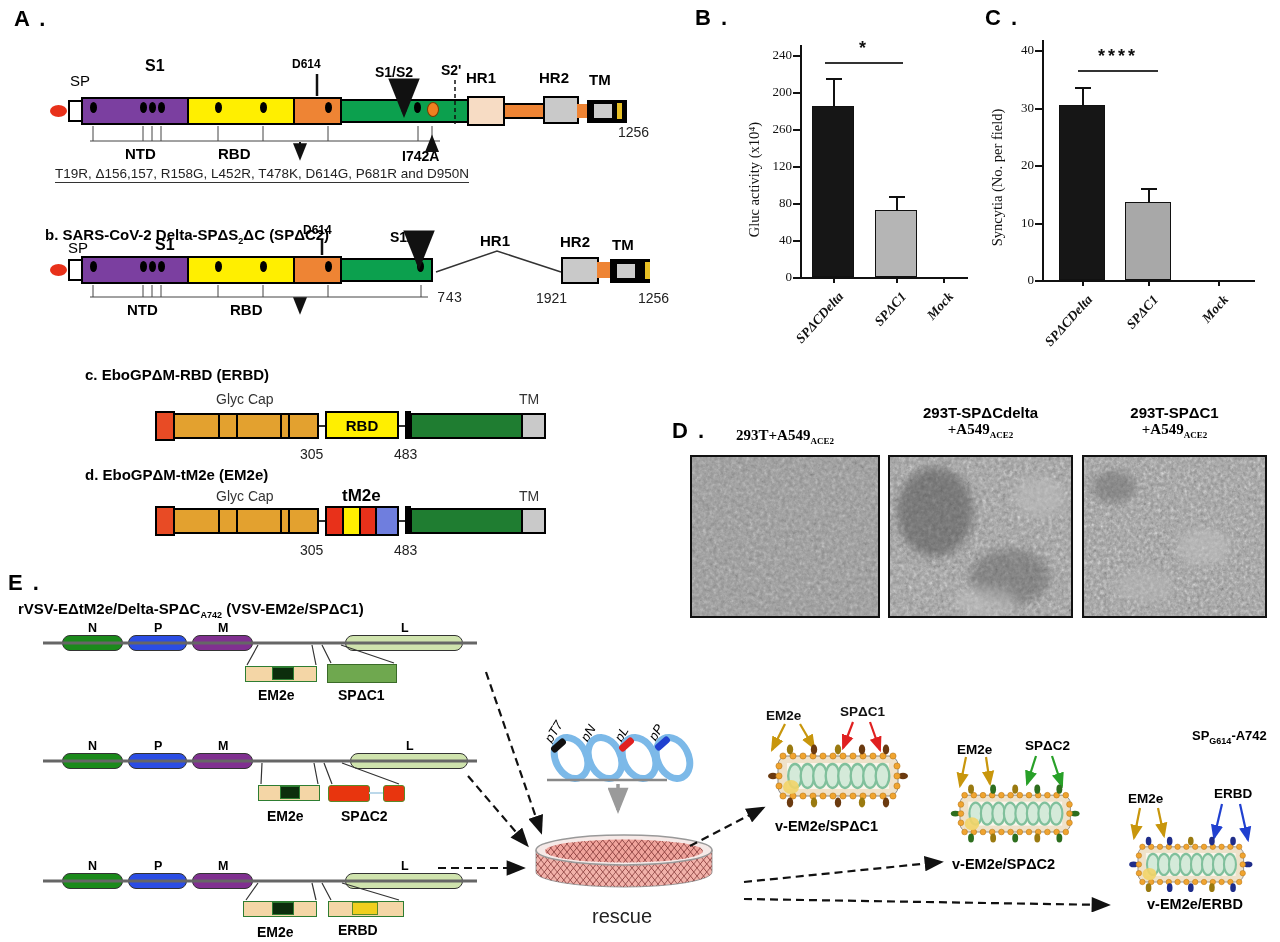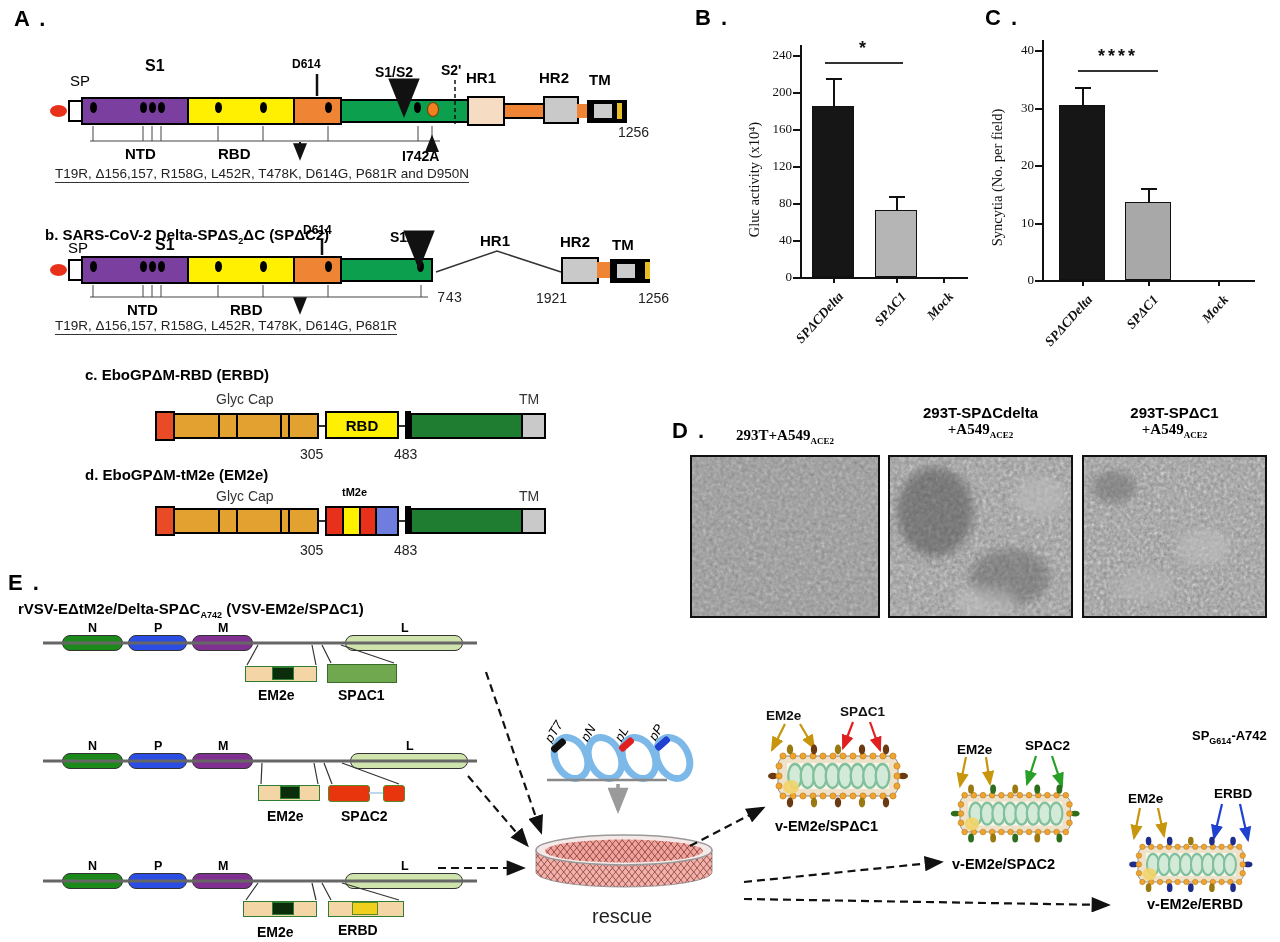--- a/index.html
+++ b/index.html
@@ -165,42 +165,41 @@
   <div class="dot" style="left:215px;top:261px;"></div>
   <div class="dot" style="left:260px;top:261px;"></div>
   <div class="dot" style="left:325px;top:261px;"></div>
   <div class="dot" style="left:417px;top:261px;"></div>
 
   <div class="num" style="left:437px;top:290px;font-family:Liberation Mono, monospace;">743</div>
   <div class="num" style="left:536px;top:290px;">1921</div>
   <div class="num" style="left:638px;top:290px;">1256</div>
   <div class="lbl" style="left:127px;top:301px;font-size:15px;">NTD</div>
   <div class="lbl" style="left:230px;top:301px;font-size:15px;">RBD</div>
-  <div class="mut" style="left:55px;top:318px;">T19R, Δ156,157, R158G,  L452R, T478K, D614G, P681R</div>
 
   <div class="lbl" style="left:85px;top:366px;font-size:15px;">c. EboGPΔM-RBD   (ERBD)</div>
   <div class="abs" style="left:216px;top:391px;font-size:14px;color:#333;">Glyc Cap</div>
   <div class="abs" style="left:519px;top:391px;font-size:14px;color:#333;">TM</div>
   <div class="bx" style="left:155px;top:411px;width:20px;height:30px;background:#e84b25;"></div>
   <div class="bx" style="left:173px;top:413px;width:146px;height:26px;background:#e3a12f;">
     <div class="abs" style="left:43px;top:0;width:1.5px;height:22px;background:#000;"></div>
     <div class="abs" style="left:61px;top:0;width:1.5px;height:22px;background:#000;"></div>
     <div class="abs" style="left:105px;top:0;width:1.5px;height:22px;background:#000;"></div>
     <div class="abs" style="left:113px;top:0;width:1.5px;height:22px;background:#000;"></div>
   </div>
   <div class="bx" style="left:325px;top:411px;width:74px;height:28px;background:#ffef00;text-align:center;font-weight:bold;font-size:15px;line-height:25px;">RBD</div>
   <div class="abs" style="left:405px;top:411px;width:6px;height:28px;background:#000;"></div>
   <div class="bx" style="left:410px;top:413px;width:113px;height:26px;background:#1f7d31;"></div>
   <div class="bx" style="left:521px;top:413px;width:25px;height:26px;background:#c9c9c9;"></div>
   <div class="num" style="left:300px;top:446px;">305</div>
   <div class="num" style="left:394px;top:446px;">483</div>
 
   <div class="lbl" style="left:85px;top:466px;font-size:15px;">d.  EboGPΔM-tM2e  (EM2e)</div>
   <div class="abs" style="left:216px;top:488px;font-size:14px;color:#333;">Glyc Cap</div>
-  <div class="lbl" style="left:342px;top:486px;font-size:11px;">tM2e</div>
+  <div class="lbl" style="left:342px;top:486px;font-size:17px;">tM2e</div>
   <div class="abs" style="left:519px;top:488px;font-size:14px;color:#333;">TM</div>
   <div class="bx" style="left:155px;top:506px;width:20px;height:30px;background:#e84b25;"></div>
   <div class="bx" style="left:173px;top:508px;width:146px;height:26px;background:#e3a12f;">
     <div class="abs" style="left:43px;top:0;width:1.5px;height:22px;background:#000;"></div>
     <div class="abs" style="left:61px;top:0;width:1.5px;height:22px;background:#000;"></div>
     <div class="abs" style="left:105px;top:0;width:1.5px;height:22px;background:#000;"></div>
     <div class="abs" style="left:113px;top:0;width:1.5px;height:22px;background:#000;"></div>
   </div>
   <div class="bx" style="left:325px;top:506px;width:19px;height:30px;background:#e8311a;"></div>
   <div class="bx" style="left:342px;top:506px;width:19px;height:30px;background:#ffef00;"></div>
@@ -218,21 +217,21 @@
       <div style="position: absolute; left: 110px; top: 237px; width: 168px; height: 2px; background: rgb(17, 17, 17);"></div>
       <div style="position: absolute; left: 103px; top: 237px; width: 7px; height: 2px; background: rgb(17, 17, 17);"></div>
       <div style="position: absolute; left: 62px; top: 229px; width: 40px; text-align: right; font-size: 13px; font-family: &quot;Liberation Serif&quot;, serif; color: rgb(17, 17, 17);">0</div>
       <div style="position: absolute; left: 103px; top: 200px; width: 7px; height: 2px; background: rgb(17, 17, 17);"></div>
       <div style="position: absolute; left: 62px; top: 192px; width: 40px; text-align: right; font-size: 13px; font-family: &quot;Liberation Serif&quot;, serif; color: rgb(17, 17, 17);">40</div>
       <div style="position: absolute; left: 103px; top: 163px; width: 7px; height: 2px; background: rgb(17, 17, 17);"></div>
       <div style="position: absolute; left: 62px; top: 155px; width: 40px; text-align: right; font-size: 13px; font-family: &quot;Liberation Serif&quot;, serif; color: rgb(17, 17, 17);">80</div>
       <div style="position: absolute; left: 103px; top: 126px; width: 7px; height: 2px; background: rgb(17, 17, 17);"></div>
       <div style="position: absolute; left: 62px; top: 118px; width: 40px; text-align: right; font-size: 13px; font-family: &quot;Liberation Serif&quot;, serif; color: rgb(17, 17, 17);">120</div>
       <div style="position: absolute; left: 103px; top: 89px; width: 7px; height: 2px; background: rgb(17, 17, 17);"></div>
-      <div style="position: absolute; left: 62px; top: 81px; width: 40px; text-align: right; font-size: 13px; font-family: &quot;Liberation Serif&quot;, serif; color: rgb(17, 17, 17);">160</div>
+      <div style="position: absolute; left: 62px; top: 81px; width: 40px; text-align: right; font-size: 13px; font-family: &quot;Liberation Serif&quot;, serif; color: rgb(17, 17, 17);">260</div>
       <div style="position: absolute; left: 103px; top: 52px; width: 7px; height: 2px; background: rgb(17, 17, 17);"></div>
       <div style="position: absolute; left: 62px; top: 44px; width: 40px; text-align: right; font-size: 13px; font-family: &quot;Liberation Serif&quot;, serif; color: rgb(17, 17, 17);">200</div>
       <div style="position: absolute; left: 103px; top: 15px; width: 7px; height: 2px; background: rgb(17, 17, 17);"></div>
       <div style="position: absolute; left: 62px; top: 7px; width: 40px; text-align: right; font-size: 13px; font-family: &quot;Liberation Serif&quot;, serif; color: rgb(17, 17, 17);">240</div>
       <div style="position: absolute; left: 122px; top: 65.875px; width: 42px; height: 171.125px; background: rgb(22, 22, 22); border: 1.5px solid rgb(17, 17, 17); box-sizing: border-box;"></div>
       <div style="position: absolute; left: 143px; top: 38.125px; width: 2px; height: 27.75px; background: rgb(17, 17, 17);"></div>
       <div style="position: absolute; left: 136px; top: 38.125px; width: 16px; height: 2px; background: rgb(17, 17, 17);"></div>
       <div style="position: absolute; left: 143px; top: 237px; width: 2px; height: 6px; background: rgb(17, 17, 17);"></div>
       <div style="position: absolute; left: 51px; top: 249px; width: 94px; text-align: right; font-size: 13.5px; font-weight: bold; font-style: italic; font-family: &quot;Liberation Serif&quot;, serif; transform: rotate(-48deg); transform-origin: 100% 0px; color: rgb(17, 17, 17); white-space: nowrap;">SPΔCDelta</div>
       <div style="position: absolute; left: 185px; top: 170.4px; width: 42px; height: 66.6px; background: rgb(181, 181, 181); border: 1.5px solid rgb(17, 17, 17); box-sizing: border-box;"></div>

